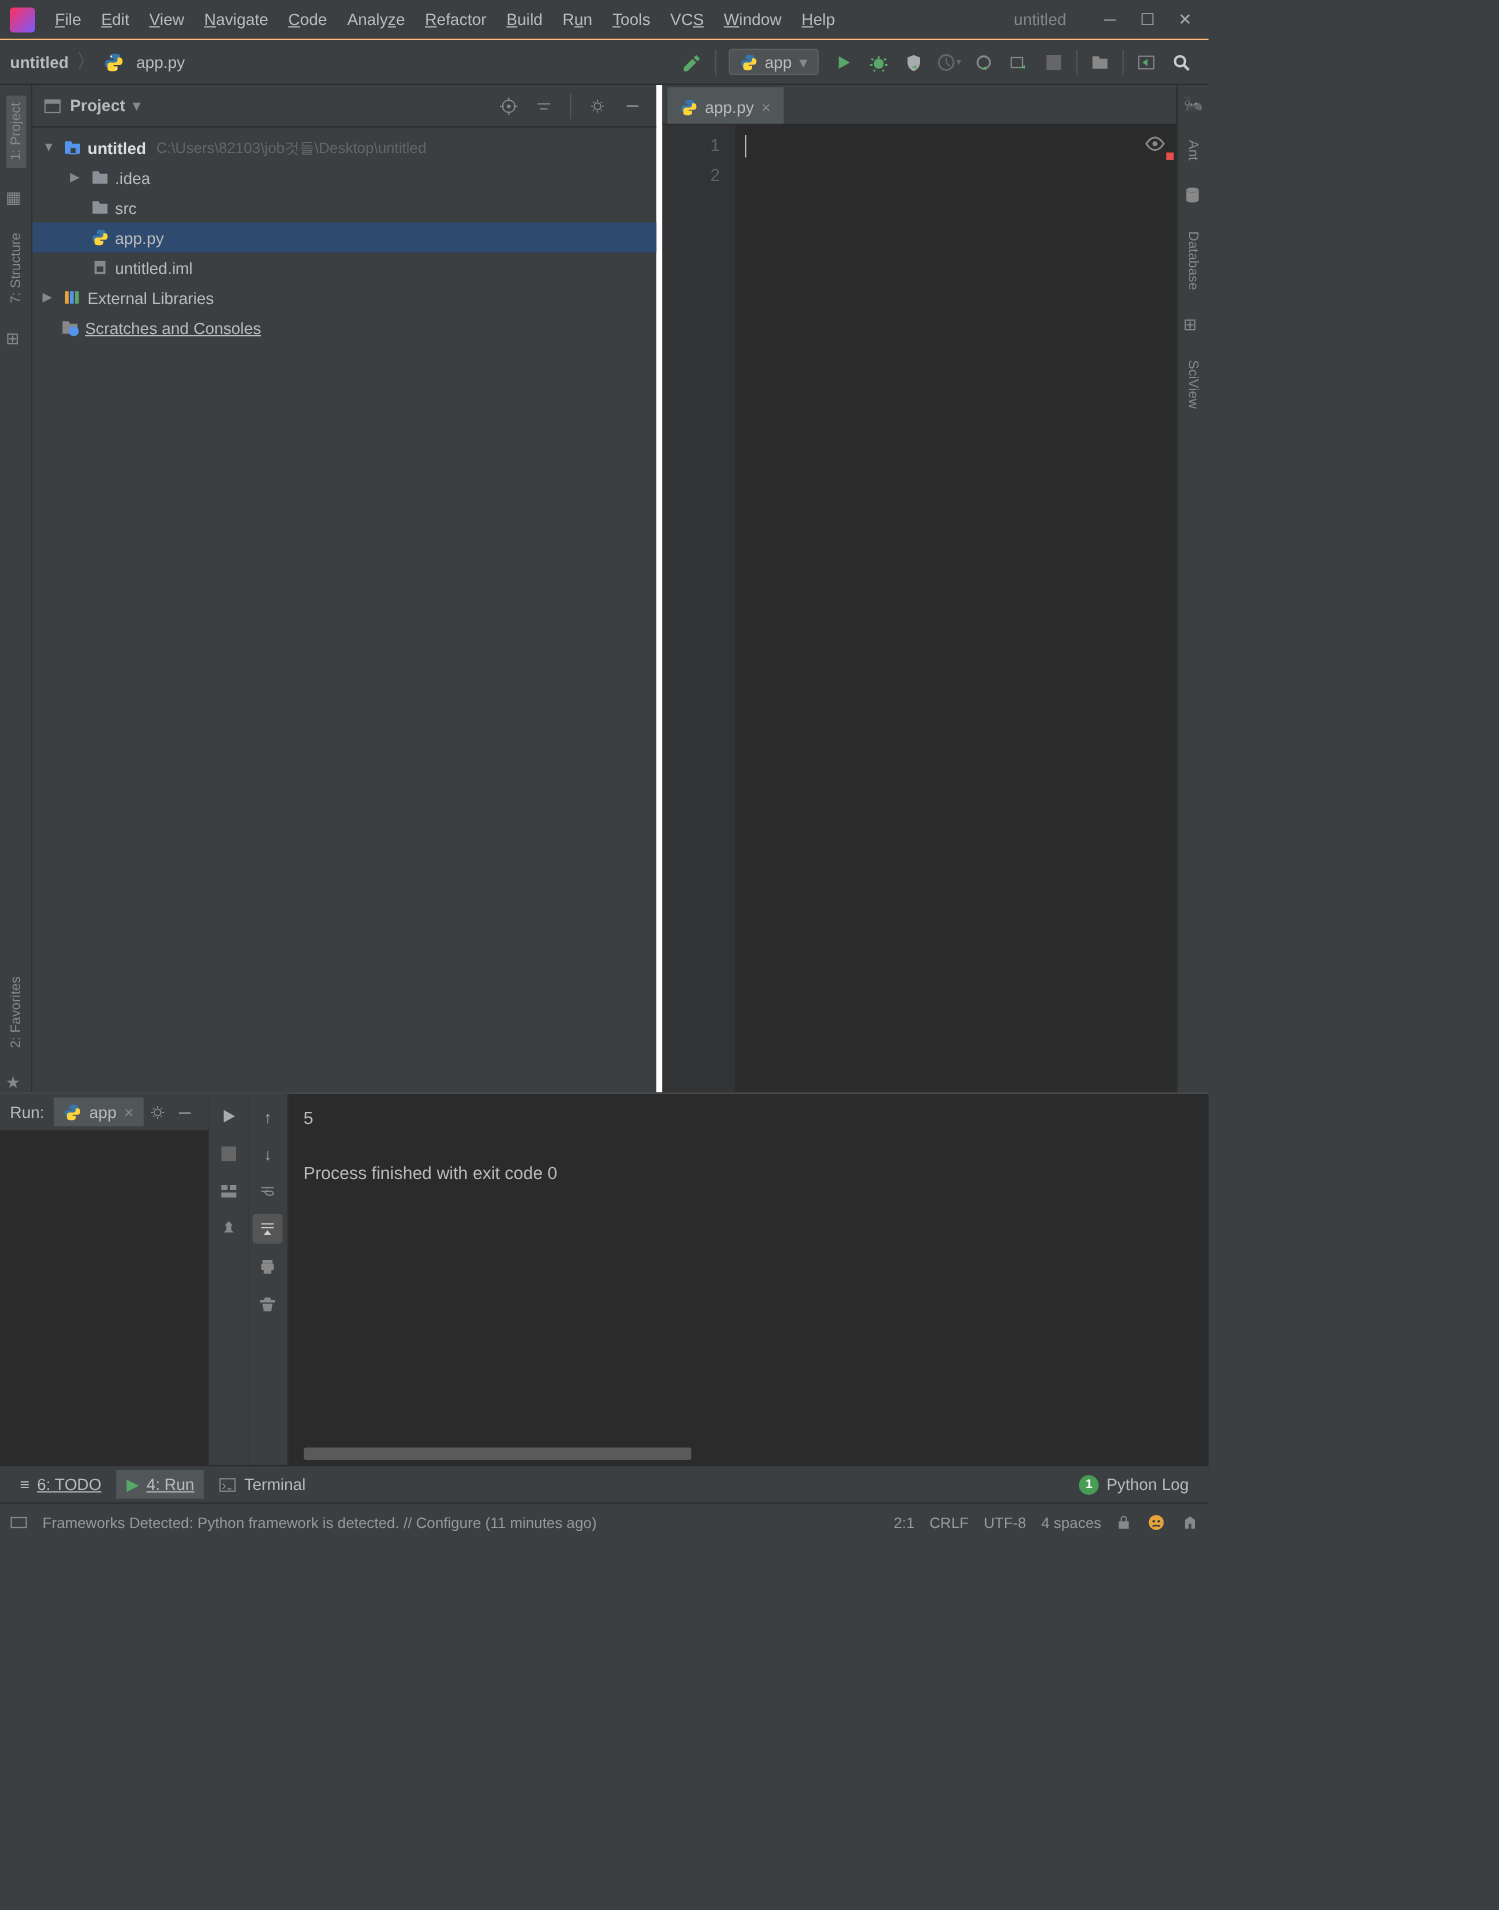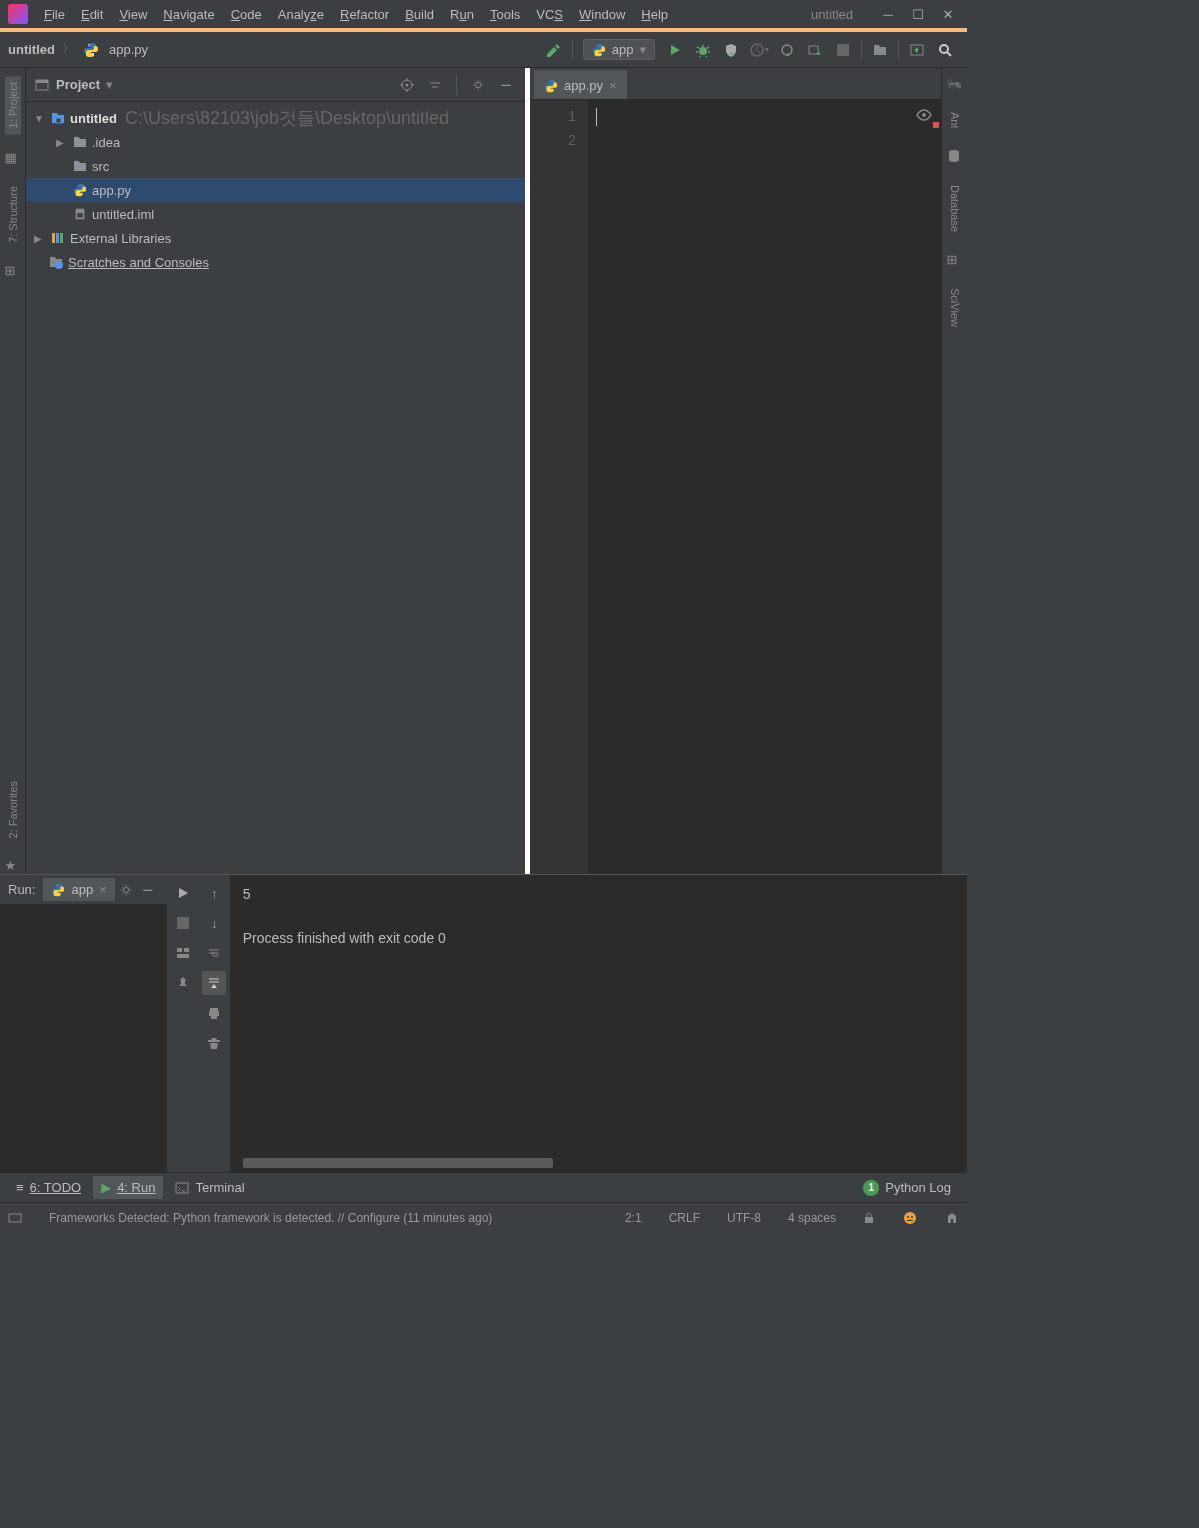--- a/index.html
+++ b/index.html
@@ -1,17 +1,17 @@
 <!DOCTYPE html>
 <html><head>
 <meta charset="utf-8">
 <style>
 * { margin:0; padding:0; box-sizing:border-box; font-family:'Segoe UI',Arial,sans-serif; }
 body { background:#3c3f41; color:#bbb; font-size:13px; overflow:hidden; width:967px; height:1232px; }
-.menubar { height:32px; background:#3c3f41; display:flex; align-items:center; padding:0 4px; border-bottom:4px solid #fdba74; }
+.menubar { height:32px; background:#3c3f41; display:flex; align-items:center; padding:0 4px; border-bottom:1px solid #fdba74; }
 .logo { width:20px; height:20px; background:linear-gradient(135deg,#fe315d,#7b59ff); border-radius:3px; margin:0 8px 0 4px; }
 .menu-item { padding:4px 8px; cursor:pointer; }
 .menu-item u { text-decoration:underline; }
 .menubar-spacer { flex:1; }
 .title-text { color:#888; margin-right:20px; }
 .win-btn { width:30px; height:24px; display:flex; align-items:center; justify-content:center; cursor:pointer; color:#aaa; }
 .toolbar { height:36px; background:#3c3f41; display:flex; align-items:center; padding:0 8px; border-bottom:1px solid #2b2b2b; }
 .breadcrumb { display:flex; align-items:center; gap:6px; }
 .breadcrumb-item { color:#bbb; }
 .breadcrumb-sep { color:#666; font-size:16px; }
@@ -30,21 +30,21 @@
 .panel-title { font-weight:bold; color:#bbb; }
 .panel-spacer { flex:1; }
 .panel-btn { width:22px; height:22px; display:flex; align-items:center; justify-content:center; cursor:pointer; color:#aaa; }
 .tree { padding:4px 0; }
 .tree-row { display:flex; align-items:center; height:24px; padding-left:8px; cursor:pointer; gap:4px; }
 .tree-row.selected { background:#2f4a6f; }
 .tree-arrow { width:12px; color:#888; font-size:10px; }
 .tree-icon { width:16px; height:16px; display:inline-flex; align-items:center; justify-content:center; }
 .tree-label { color:#bbb; }
 .tree-label.bold { font-weight:bold; color:#ddd; }
-.tree-path { color:#666; font-size:18px; margin-left:4px; }
+.tree-path { color:#666; font-size:12px; margin-left:4px; }
 .folder-icon { color:#8a9199; }
 .editor-area { flex:1; background:#2b2b2b; display:flex; flex-direction:column; min-width:0; }
 .editor-tabs { height:32px; background:#3c3f41; display:flex; align-items:flex-end; border-bottom:1px solid #2b2b2b; padding-left:4px; }
 .editor-tab { display:flex; align-items:center; padding:6px 10px; background:#515658; gap:6px; border-top:2px solid #515658; cursor:pointer; }
 .editor-tab .close { color:#888; cursor:pointer; }
 .editor-content { flex:1; display:flex; position:relative; overflow:hidden; }
 .gutter-nums { width:58px; background:#313335; color:#606366; text-align:right; padding:4px 12px 0 0; font-family:'Consolas',monospace; font-size:14px; line-height:24px; }
 .code { flex:1; padding:4px 8px 0; font-family:'Consolas',monospace; font-size:14px; line-height:24px; color:#a9b7c6; position:relative; }
 .code .kw { color:#a9b7c6; }
 .code .num { color:#6897bb; }
@@ -61,21 +61,21 @@
 .run-left-tools { width:32px; background:#3c3f41; display:flex; flex-direction:column; align-items:center; padding-top:6px; gap:6px; }
 .run-left-tools2 { width:32px; background:#3c3f41; display:flex; flex-direction:column; align-items:center; padding-top:6px; gap:6px; border-right:1px solid #2b2b2b; }
 .run-tool { width:24px; height:24px; display:flex; align-items:center; justify-content:center; cursor:pointer; color:#aaa; border-radius:3px; }
 .run-tool.active { background:#555; }
 .console { flex:1; padding:8px 12px; font-family:'Consolas',monospace; font-size:14px; line-height:22px; color:#bbb; overflow:hidden; position:relative; }
 .console .link { color:#5394ec; text-decoration:underline; cursor:pointer; }
 .console-scrollbar { position:absolute; bottom:4px; left:12px; width:310px; height:10px; background:#5a5a5a; border-radius:2px; }
 .bottom-tabs { height:30px; background:#3c3f41; display:flex; align-items:center; padding:0 8px; border-top:1px solid #2b2b2b; gap:4px; }
 .bottom-tab { display:flex; align-items:center; padding:4px 8px; gap:6px; cursor:pointer; }
 .bottom-spacer { flex:1; }
-.status-bar { height:30px; background:#3c3f41; display:flex; align-items:center; padding:0 8px; border-top:1px solid #2b2b2b; gap:27px; font-size:12px; color:#999; }
+.status-bar { height:30px; background:#3c3f41; display:flex; align-items:center; padding:0 8px; border-top:1px solid #2b2b2b; gap:12px; font-size:12px; color:#999; }
 .status-spacer { flex:1; }
 .status-item { cursor:pointer; }
 .badge-green { display:inline-flex; width:16px; height:16px; background:#499c54; border-radius:50%; align-items:center; justify-content:center; color:#fff; font-size:10px; font-weight:bold; }
 svg { display:block; }
 .outer { display:flex; flex-direction:column; height:100%; }
 .mid-wrap { flex:1; display:flex; flex-direction:column; min-height:0; }
 </style>
 </head>
 <body>
 

